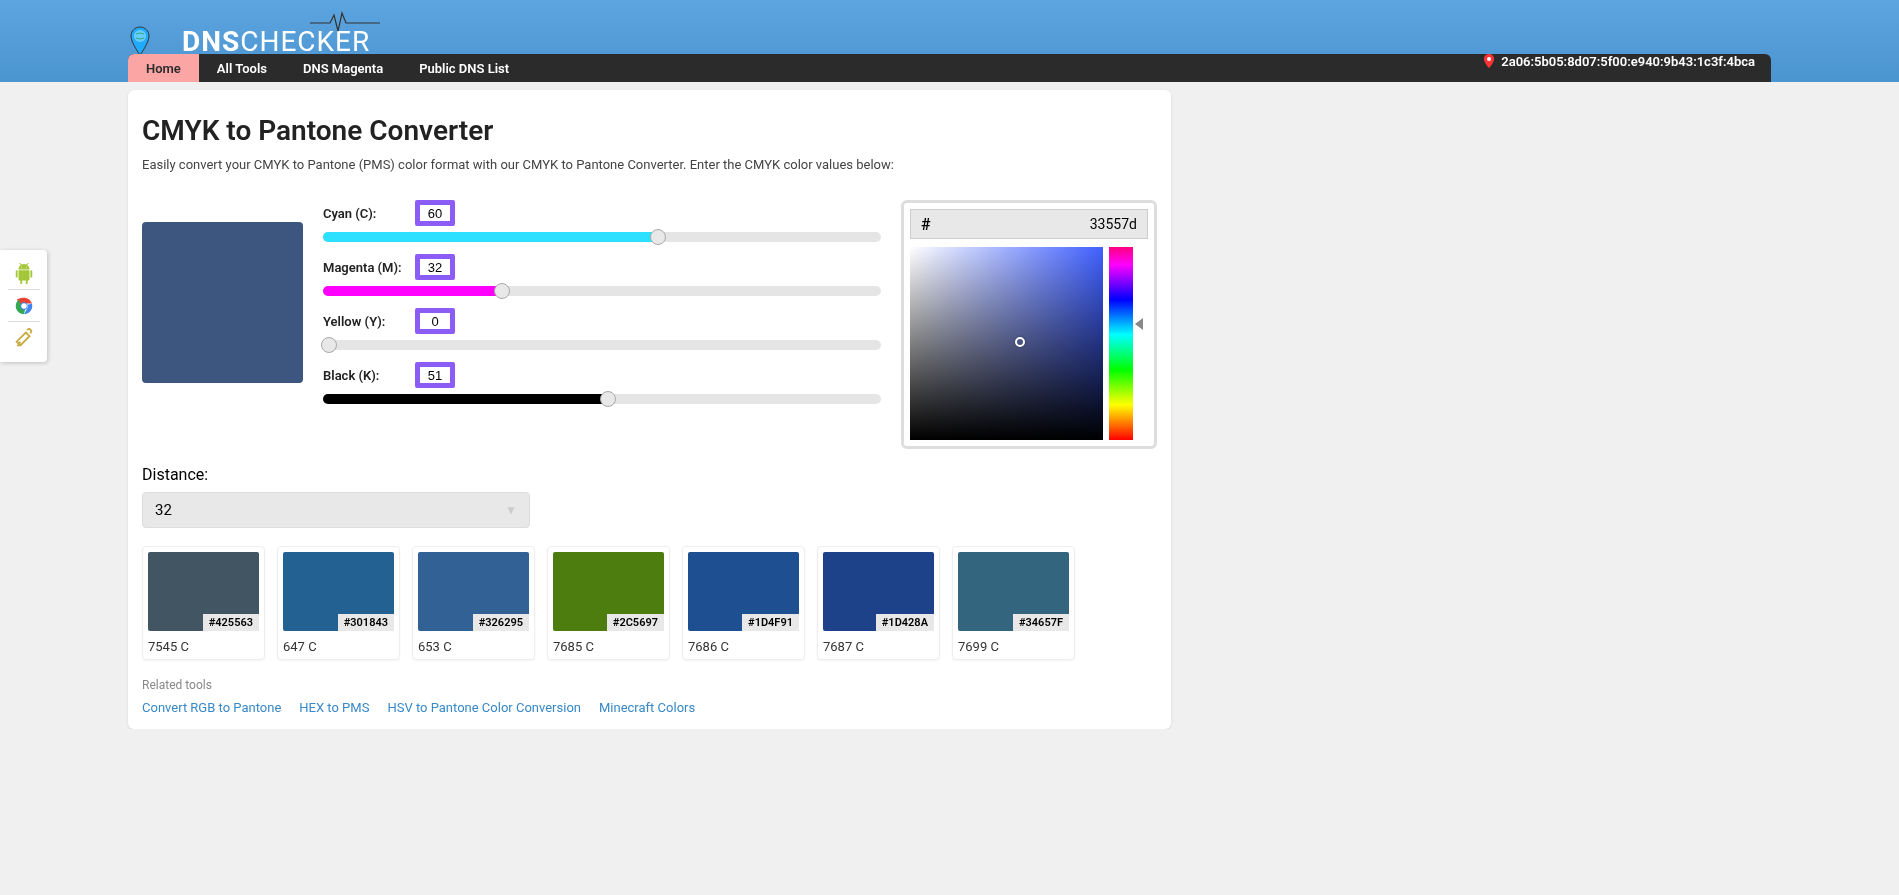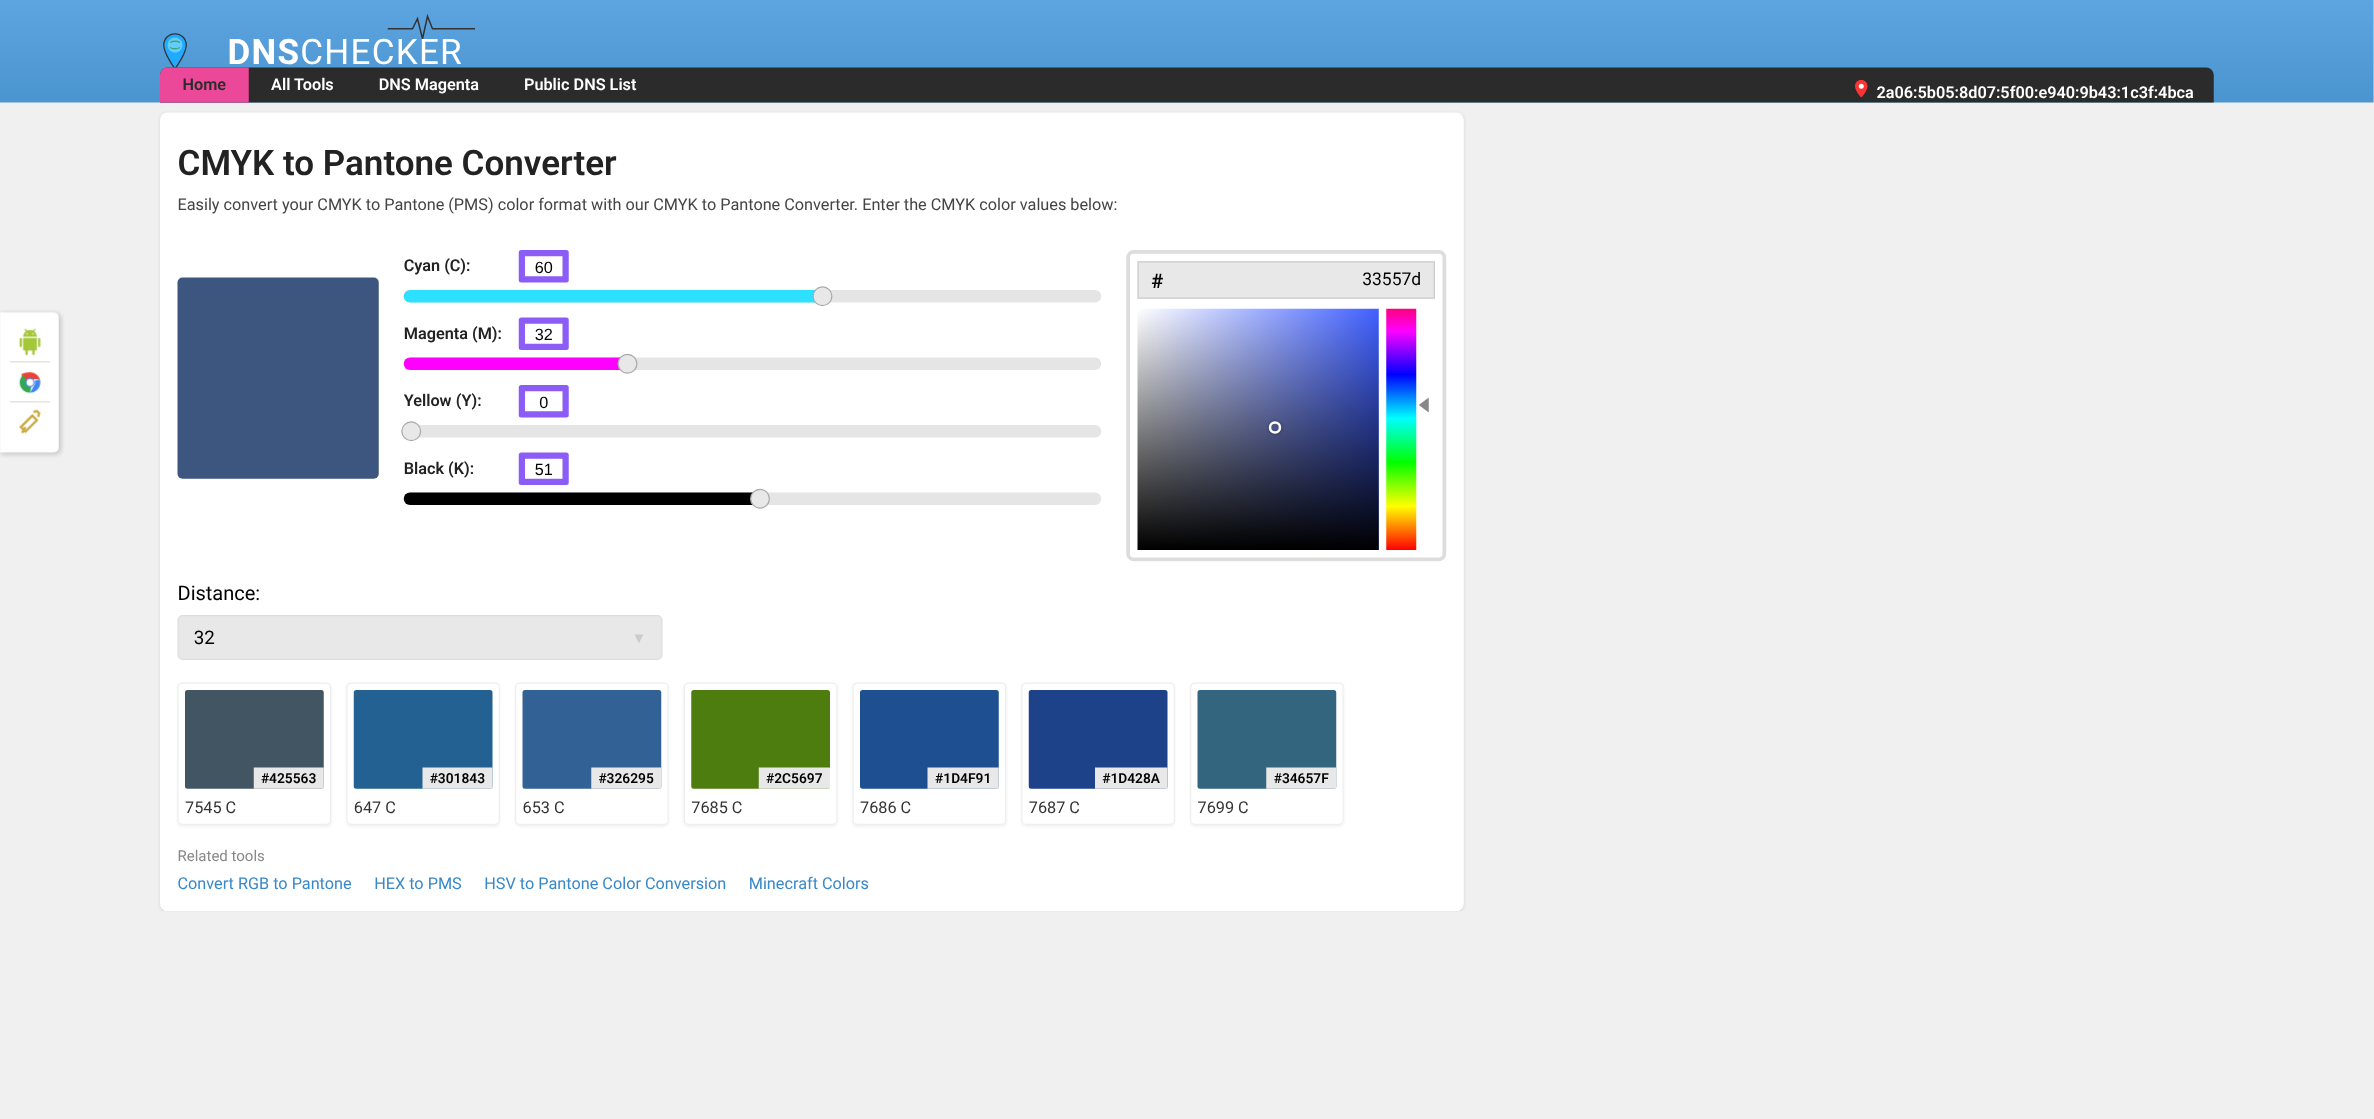--- a/index.html
+++ b/index.html
@@ -6,22 +6,22 @@
 body { font-family: -apple-system, BlinkMacSystemFont, "Segoe UI", Roboto, Arial, sans-serif; background: #f0f0f0; width: 1899px; }
 .header { background: linear-gradient(#5da5e0, #4a94cf); height: 82px; display: flex; align-items: center; padding-left: 128px; }
 .logo { display: flex; align-items: center; gap: 22px; position: relative; }
 .globe-pin { width: 32px; height: 32px; }
 .logo-text { font-size: 28px; font-weight: 700; color: #fff; letter-spacing: 1px; }
 .logo-text .dns { color: #ffffff; }
 .logo-text .checker { color: #ffffff; font-weight: 400; }
 .navbar { background: #2b2b2b; height: 28px; display: flex; align-items: stretch; padding: 0; margin: 0 128px; border-radius: 6px 6px 0 0; position: relative; z-index: 2; margin-top: -28px; }
 .navbar-flex { display: flex; align-items: stretch; flex: 1; }
 .nav-item { padding: 0 18px; display: flex; align-items: center; color: #fff; font-size: 13px; font-weight: 600; cursor: pointer; }
-.nav-item.active { background: #ec4899; color: #2b2b2b; border-radius: 6px 0 0 0; }
-.nav-right { margin-left: auto; display: flex; align-items: flex-end; padding-right: 16px; color: #fff; font-size: 13px; font-weight: 600; gap: 6px; }
+.nav-item.active { background: #fca5a5; color: #2b2b2b; border-radius: 6px 0 0 0; }
+.nav-right { margin-left: auto; display: flex; align-items: flex-start; padding-right: 16px; color: #fff; font-size: 13px; font-weight: 600; gap: 6px; }
 .pin-icon { color: #ff4444; font-size: 14px; }
 .content { background: #fff; margin: 8px 728px 0 128px; border-radius: 6px; padding: 24px 14px 14px 14px; box-shadow: 0 1px 3px rgba(0,0,0,0.1); }
 h1 { font-size: 28px; font-weight: 600; color: #222; margin-bottom: 10px; }
 .subtitle { font-size: 13px; color: #444; margin-bottom: 28px; }
 .controls-row { display: flex; gap: 20px; margin-bottom: 16px; }
 .preview-box { width: 161px; height: 161px; background: #3d5680; border-radius: 4px; margin-top: 22px; }
 .sliders-col { flex: 1; }
 .slider-group { margin-bottom: 12px; }
 .slider-label-row { display: flex; align-items: center; gap: 12px; margin-bottom: 6px; }
 .slider-label { font-size: 13px; font-weight: 600; color: #222; min-width: 80px; }

